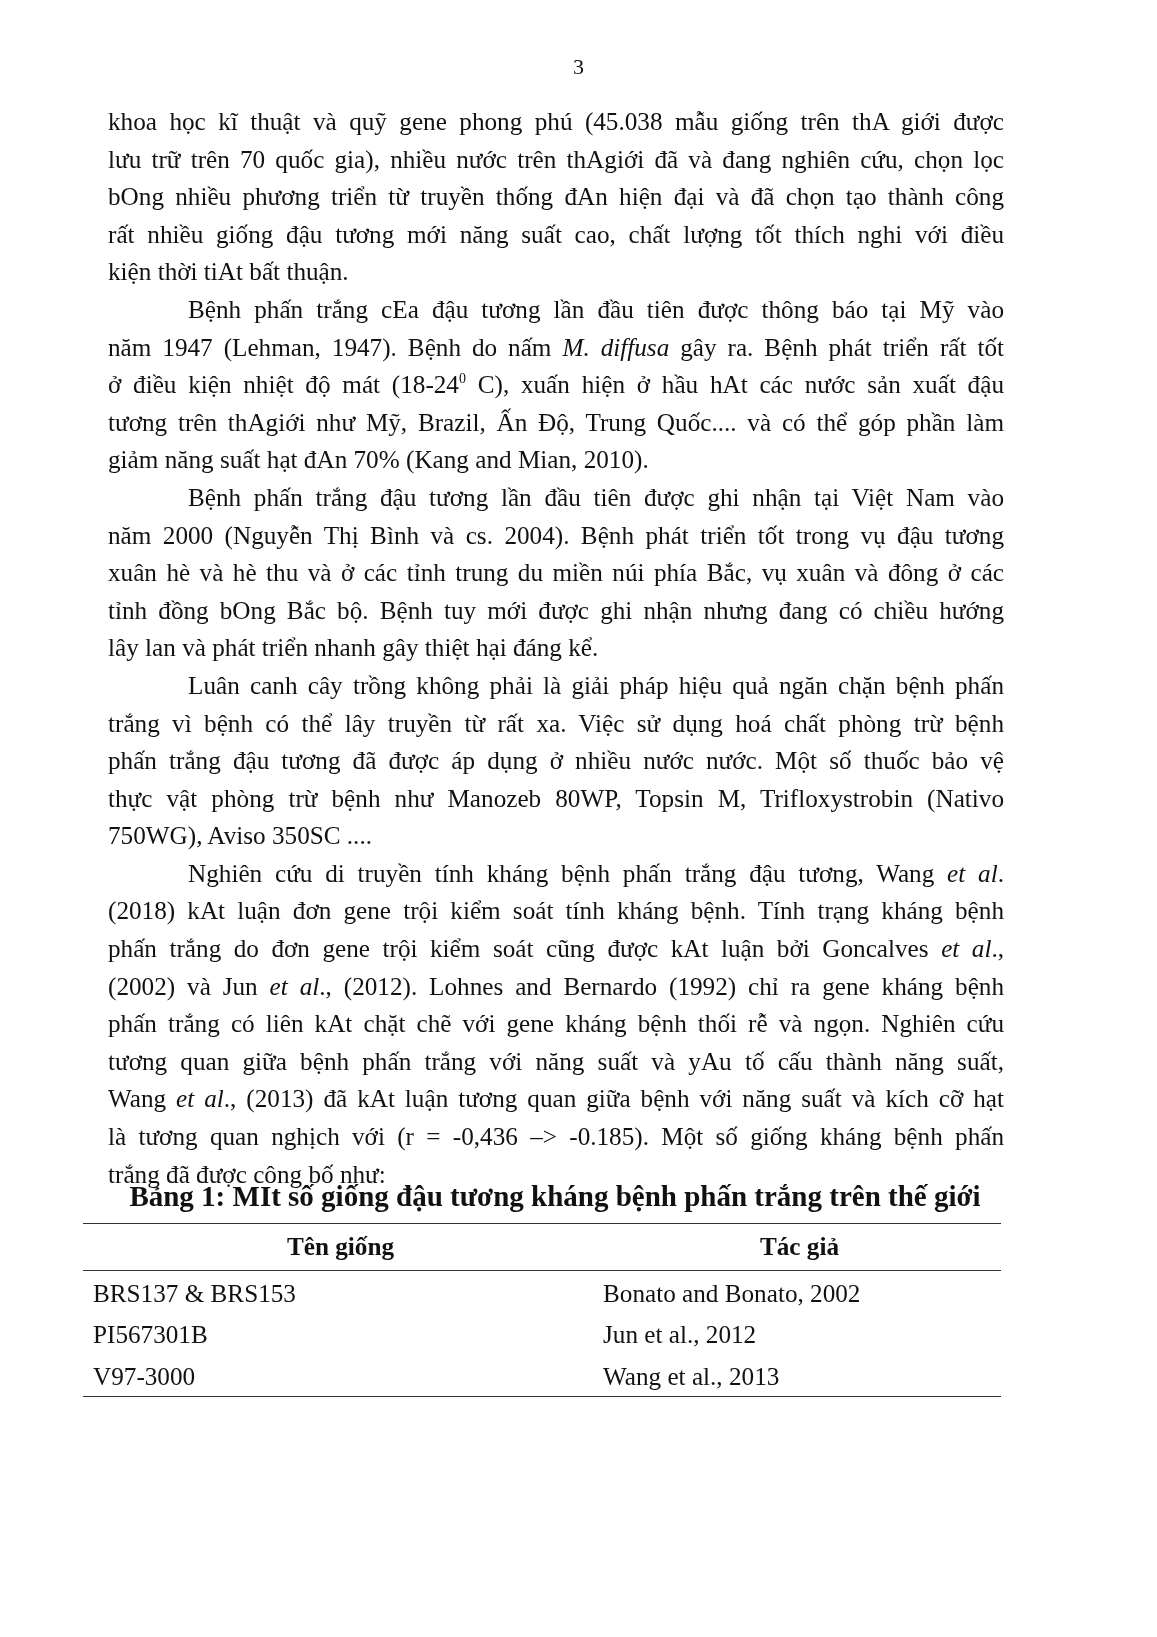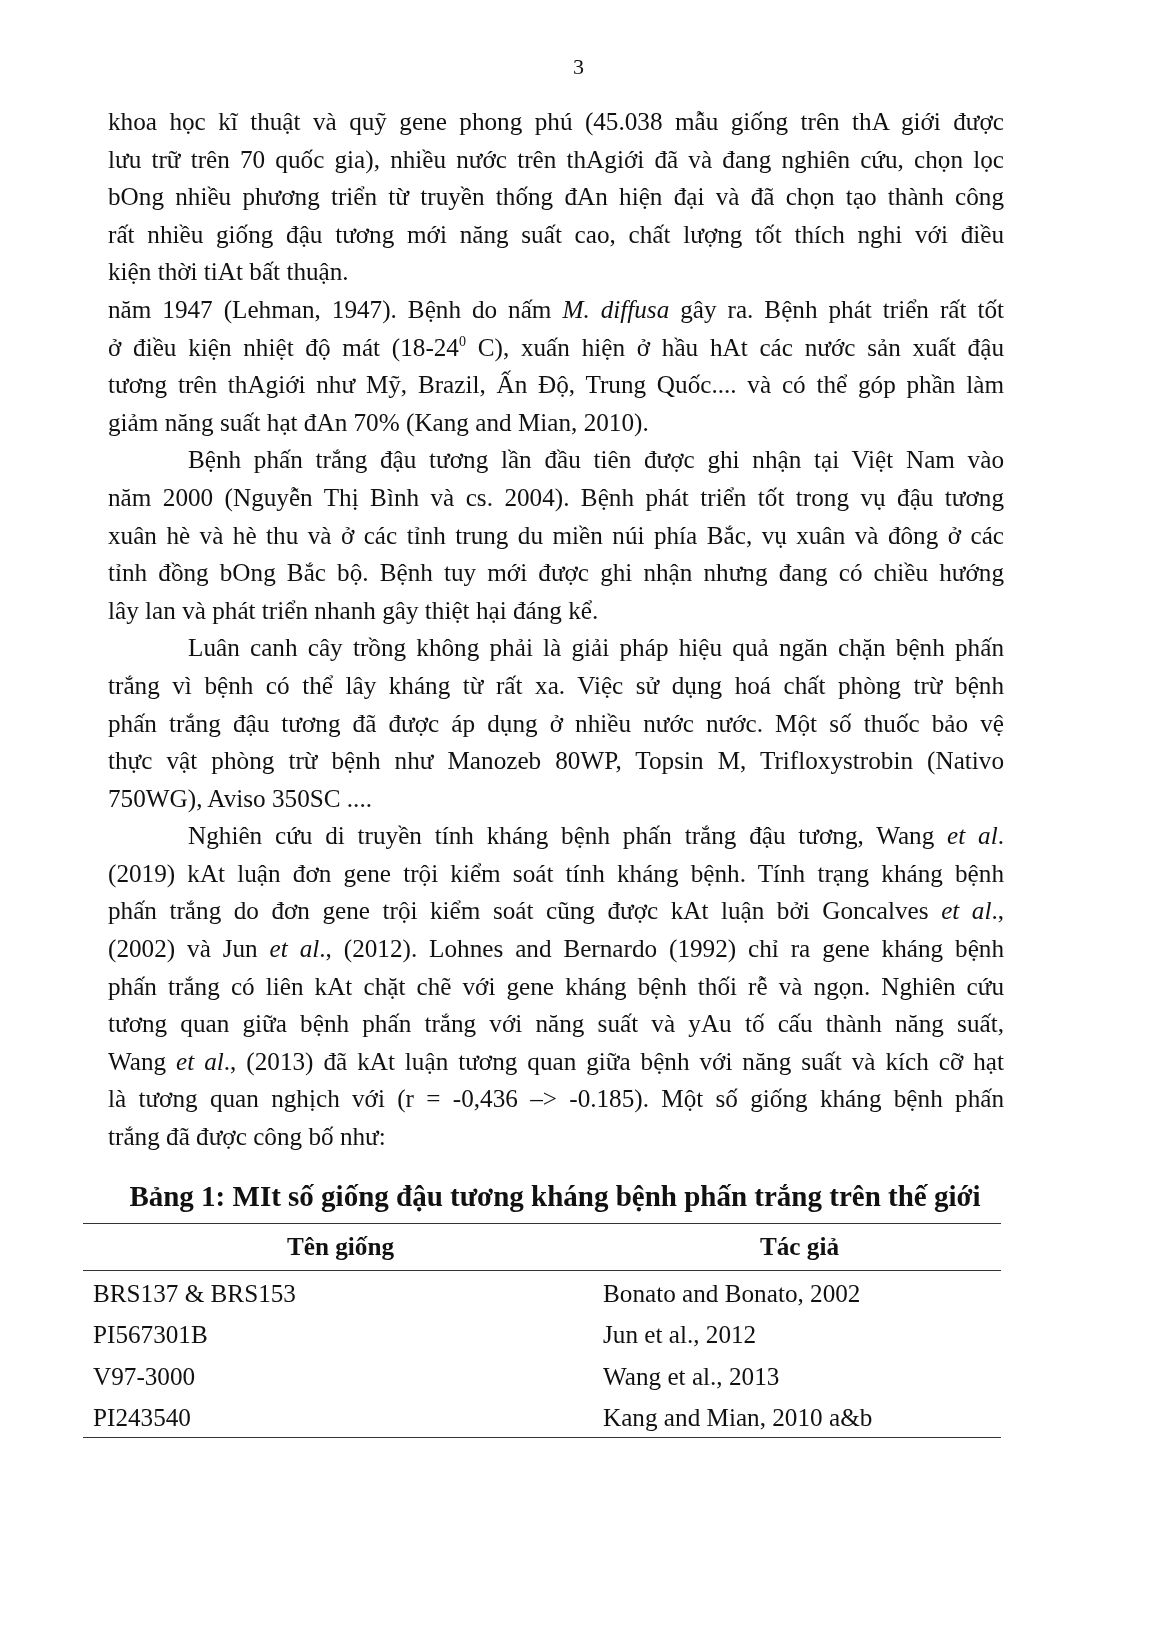--- a/index.html
+++ b/index.html
@@ -88,42 +88,43 @@
 
 <div class="body-text" id="body-text">
     <div class="paragraph">
       <span class="line">khoa học kĩ thuật và quỹ gene phong phú (45.038 mẫu giống trên thA giới được</span>
       <span class="line">lưu trữ trên 70 quốc gia), nhiều nước trên thAgiới đã và đang nghiên cứu, chọn lọc</span>
       <span class="line">bOng nhiều phương triển từ truyền thống đAn hiện đại và đã chọn tạo thành công</span>
       <span class="line">rất nhiều giống đậu tương mới năng suất cao, chất lượng tốt thích nghi với điều</span>
       <span class="line last">kiện thời tiAt bất thuận.</span>
     </div>
     <div class="paragraph">
+      <span class="line indent">Bệnh phấn trắng cEa đậu tương lần đầu tiên được thông báo tại Mỹ vào</span>
       <span class="line">năm 1947 (Lehman, 1947). Bệnh do nấm <i>M. diffusa</i> gây ra. Bệnh phát triển rất tốt</span>
       <span class="line">ở điều kiện nhiệt độ mát (18-24<sup>0</sup> C), xuấn hiện ở hầu hAt các nước sản xuất đậu</span>
       <span class="line">tương trên thAgiới như Mỹ, Brazil, Ấn Độ, Trung Quốc.... và có thể góp phần làm</span>
       <span class="line last">giảm năng suất hạt đAn 70% (Kang and Mian, 2010).</span>
     </div>
     <div class="paragraph">
       <span class="line indent">Bệnh phấn trắng đậu tương lần đầu tiên được ghi nhận tại Việt Nam vào</span>
       <span class="line">năm 2000 (Nguyễn Thị Bình và cs. 2004). Bệnh phát triển tốt trong vụ đậu tương</span>
       <span class="line">xuân hè và hè thu và ở các tỉnh trung du miền núi phía Bắc, vụ xuân và đông ở các</span>
       <span class="line">tỉnh đồng bOng Bắc bộ. Bệnh tuy mới được ghi nhận nhưng đang có chiều hướng</span>
       <span class="line last">lây lan và phát triển nhanh gây thiệt hại đáng kể.</span>
     </div>
     <div class="paragraph">
       <span class="line indent">Luân canh cây trồng không phải là giải pháp hiệu quả ngăn chặn bệnh phấn</span>
-      <span class="line">trắng vì bệnh có thể lây kháng từ rất xa. Việc sử dụng hoá chất phòng trừ bệnh</span>
+      <span class="line">trắng vì bệnh có thể lây truyền từ rất xa. Việc sử dụng hoá chất phòng trừ bệnh</span>
       <span class="line">phấn trắng đậu tương đã được áp dụng ở nhiều nước nước. Một số thuốc bảo vệ</span>
       <span class="line">thực vật phòng trừ bệnh như Manozeb 80WP, Topsin M, Trifloxystrobin (Nativo</span>
       <span class="line last">750WG), Aviso 350SC ....</span>
     </div>
     <div class="paragraph">
       <span class="line indent">Nghiên cứu di truyền tính kháng bệnh phấn trắng đậu tương, Wang <i>et al</i>.</span>
-      <span class="line">(2019) kAt luận đơn gene trội kiểm soát tính kháng bệnh. Tính trạng kháng bệnh</span>
+      <span class="line">(2018) kAt luận đơn gene trội kiểm soát tính kháng bệnh. Tính trạng kháng bệnh</span>
       <span class="line">phấn trắng do đơn gene trội kiểm soát cũng được kAt luận bởi Goncalves <i>et al</i>.,</span>
       <span class="line">(2002) và Jun <i>et al</i>., (2012). Lohnes and Bernardo (1992) chỉ ra gene kháng bệnh</span>
       <span class="line">phấn trắng có liên kAt chặt chẽ với gene kháng bệnh thối rễ và ngọn. Nghiên cứu</span>
       <span class="line">tương quan giữa bệnh phấn trắng với năng suất và yAu tố cấu thành năng suất,</span>
       <span class="line">Wang <i>et al</i>., (2013) đã kAt luận tương quan giữa bệnh với năng suất và kích cỡ hạt</span>
       <span class="line">là tương quan nghịch với (r = -0,436 –&gt; -0.185). Một số giống kháng bệnh phấn</span>
       <span class="line last">trắng đã được công bố như:</span>
     </div>
   </div>
 
@@ -142,18 +143,14 @@
       <td class="col2">Bonato and Bonato, 2002</td>
     </tr>
     <tr>
       <td class="col1">PI567301B</td>
       <td class="col2">Jun et al., 2012</td>
     </tr>
     <tr>
       <td class="col1">V97-3000</td>
       <td class="col2">Wang et al., 2013</td>
     </tr>
-    <tr>
-      <td class="col1">PI243540</td>
-      <td class="col2">Kang and Mian, 2010 a&amp;b</td>
-    </tr>
   </tbody>
 </table>
 
 </body></html>

